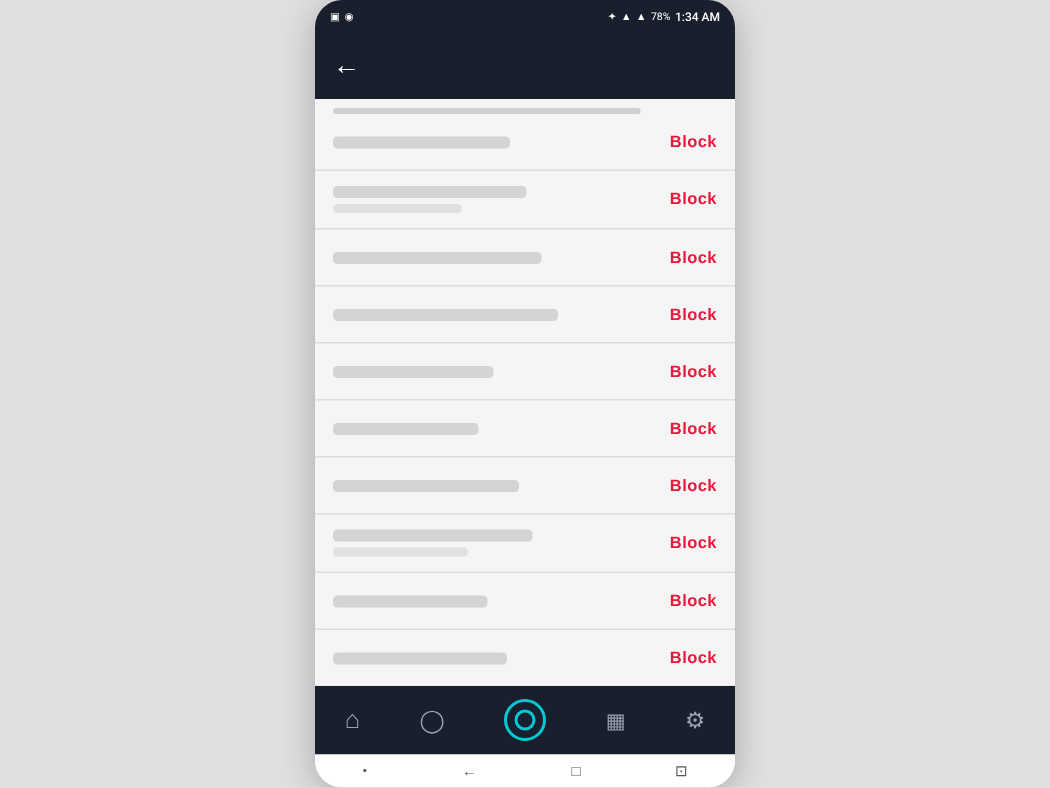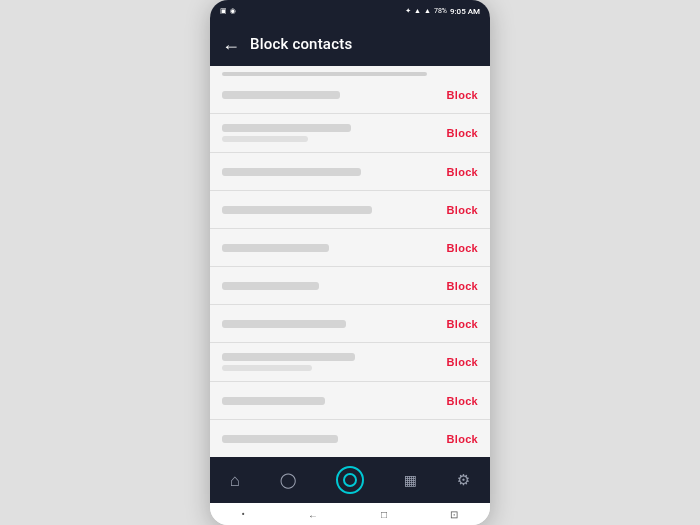--- a/index.html
+++ b/index.html
@@ -198,27 +198,26 @@
   <div class="status-bar">
     <div class="status-bar-left">
       <span class="status-icon">▣</span>
       <span class="status-icon">◉</span>
     </div>
     <div class="status-bar-right">
       <span class="status-icon">✦</span>
       <span class="status-icon">▲</span>
       <span class="status-icon">▲</span>
       <span class="status-icon">78%</span>
-      <span class="status-time">9:05 AM</span>
+      <span class="status-time">1:34 AM</span>
     </div>
   </div>
 
   <div class="header">
     <span class="back-arrow">←</span>
-    <span class="header-title">Block contacts</span>
   </div>
 
   <div class="search-area">
     <div class="search-bar"></div>
   </div>
 
   <div class="contact-list">
 
     <div class="contact-item">
       <div class="contact-info">

